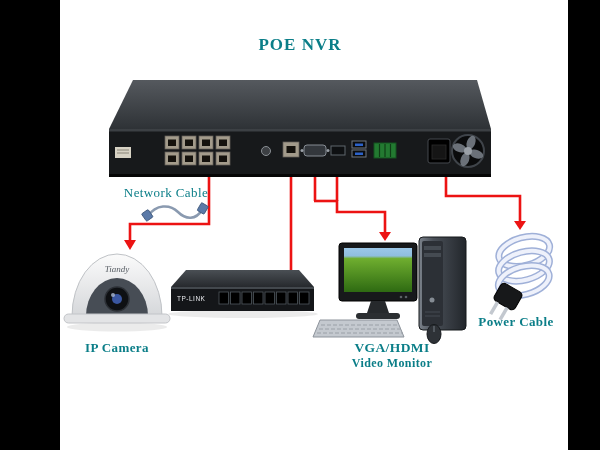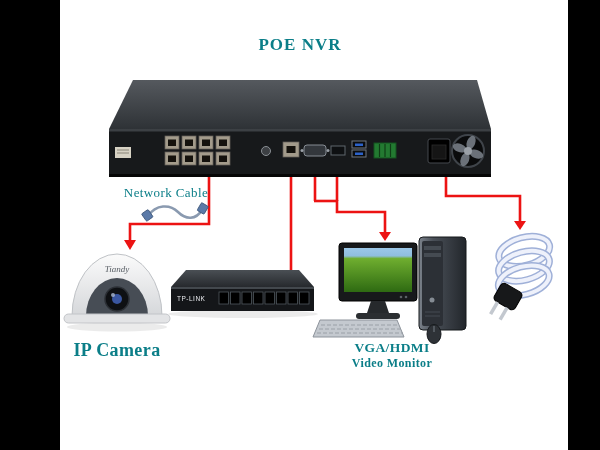--- a/index.html
+++ b/index.html
@@ -11,21 +11,21 @@
   .bar-left { left:0; width:60px; }
   .bar-right { left:568px; width:32px; }
   svg.art { position:absolute; left:0; top:0; }
   .lbl {
     position:absolute; color:var(--teal,#0b7e88); text-align:center;
     font-weight:bold; line-height:1.1; letter-spacing:.4px;
   }
   .lbl-title { left:230px; top:36px; width:140px; font-size:17px; letter-spacing:1px; }
   .lbl-netcable { left:118px; top:186px; width:96px; font-size:13px; font-weight:normal; }
   .lbl-router { left:195px; top:247px; width:100px; font-size:13.5px; }
-  .lbl-camera { left:65px; top:341px; width:104px; font-size:18px; }
+  .lbl-camera { left:65px; top:341px; width:104px; font-size:13px; }
   .lbl-mon1 { left:330px; top:341px; width:124px; font-size:13.5px;text-align:center; }
   .lbl-mon2 { left:322px; top:357px; width:140px; font-size:12px; }
   .lbl-power { left:464px; top:315px; width:104px; font-size:13px; }
   .arrow { stroke:var(--arrow,#ec1313); stroke-width:2.6; fill:none; }
   .arrowhead { fill:var(--arrow,#ec1313); }
 </style>
 </head>
 <body>
 
 <div class="stage">
@@ -246,16 +246,17 @@
         <rect x="509" y="306" width="3.5" height="14" fill="#c3c8cf"></rect>
       </g>
     </g>
   </svg>
 
   <div class="lbl lbl-title">POE NVR</div>
   <div class="lbl lbl-netcable">Network Cable</div>
   <div class="lbl lbl-camera">IP Camera</div>
   <div class="lbl lbl-mon1">VGA/HDMI</div>
   <div class="lbl lbl-mon2">Video Monitor</div>
+  <div class="lbl lbl-power">Power Cable</div>
 
   <div class="bar bar-left"></div>
   <div class="bar bar-right"></div>
 </div>
 
 </body></html>

